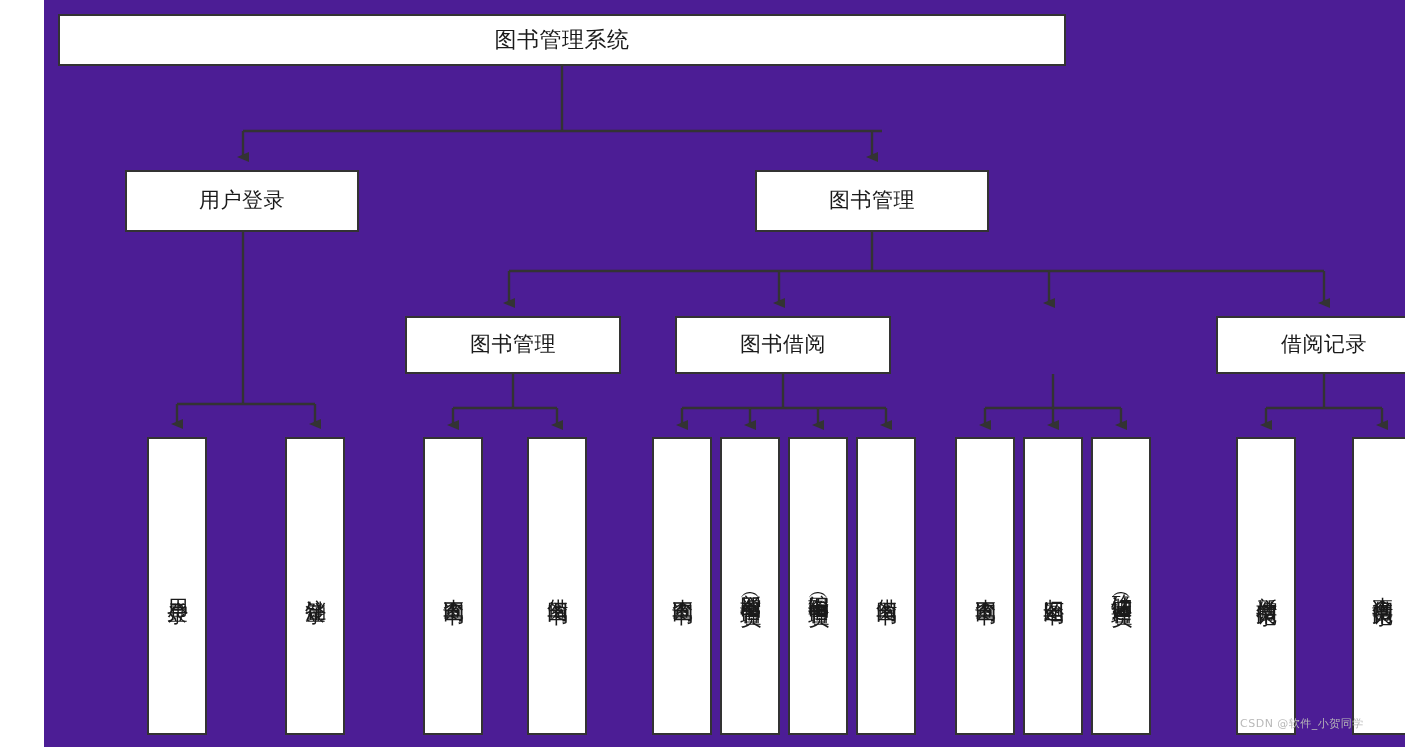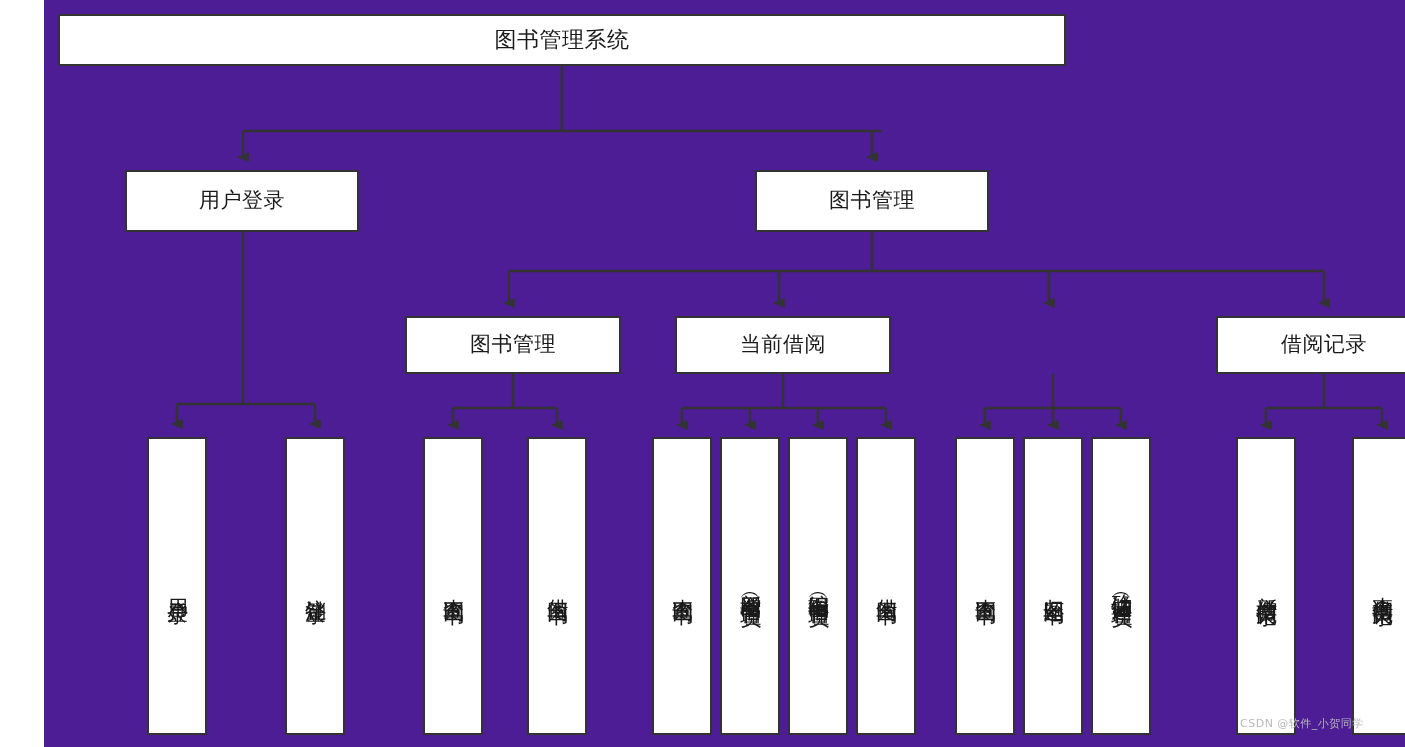--- a/index.html
+++ b/index.html
@@ -131,21 +131,21 @@
     <span class="label">用户登录</span>
   </div>
   <div class="node horiz" style="left:711px; top:170px; width:234px; height:62px;">
     <span class="label">图书管理</span>
   </div>
 
   <div class="node horiz" style="left:361px; top:316px; width:216px; height:58px;">
     <span class="label">图书管理</span>
   </div>
   <div class="node horiz" style="left:631px; top:316px; width:216px; height:58px;">
-    <span class="label">当前借阅</span>
+    <span class="label">图书借阅</span>
   </div>
   <div class="node horiz" style="left:1172px; top:316px; width:216px; height:58px;">
     <span class="label">借阅记录</span>
   </div>
 
   <div class="node vert" style="left:103px; top:437px; width:60px; height:298px;">
     <span class="label">用户登录</span>
   </div>
   <div class="node vert" style="left:241px; top:437px; width:60px; height:298px;">
     <span class="label">注销登录</span>

